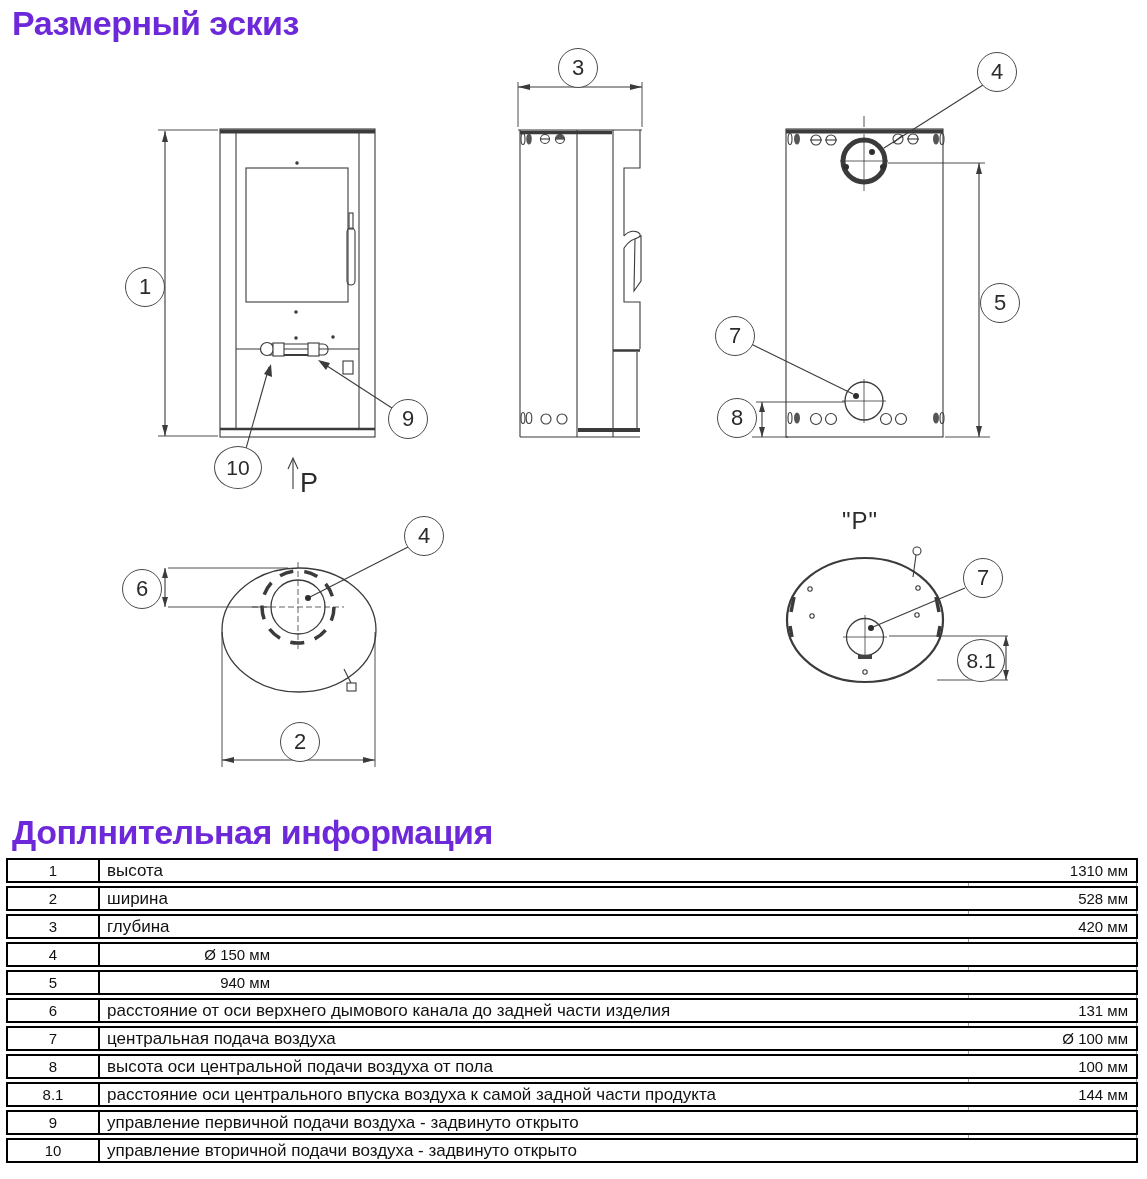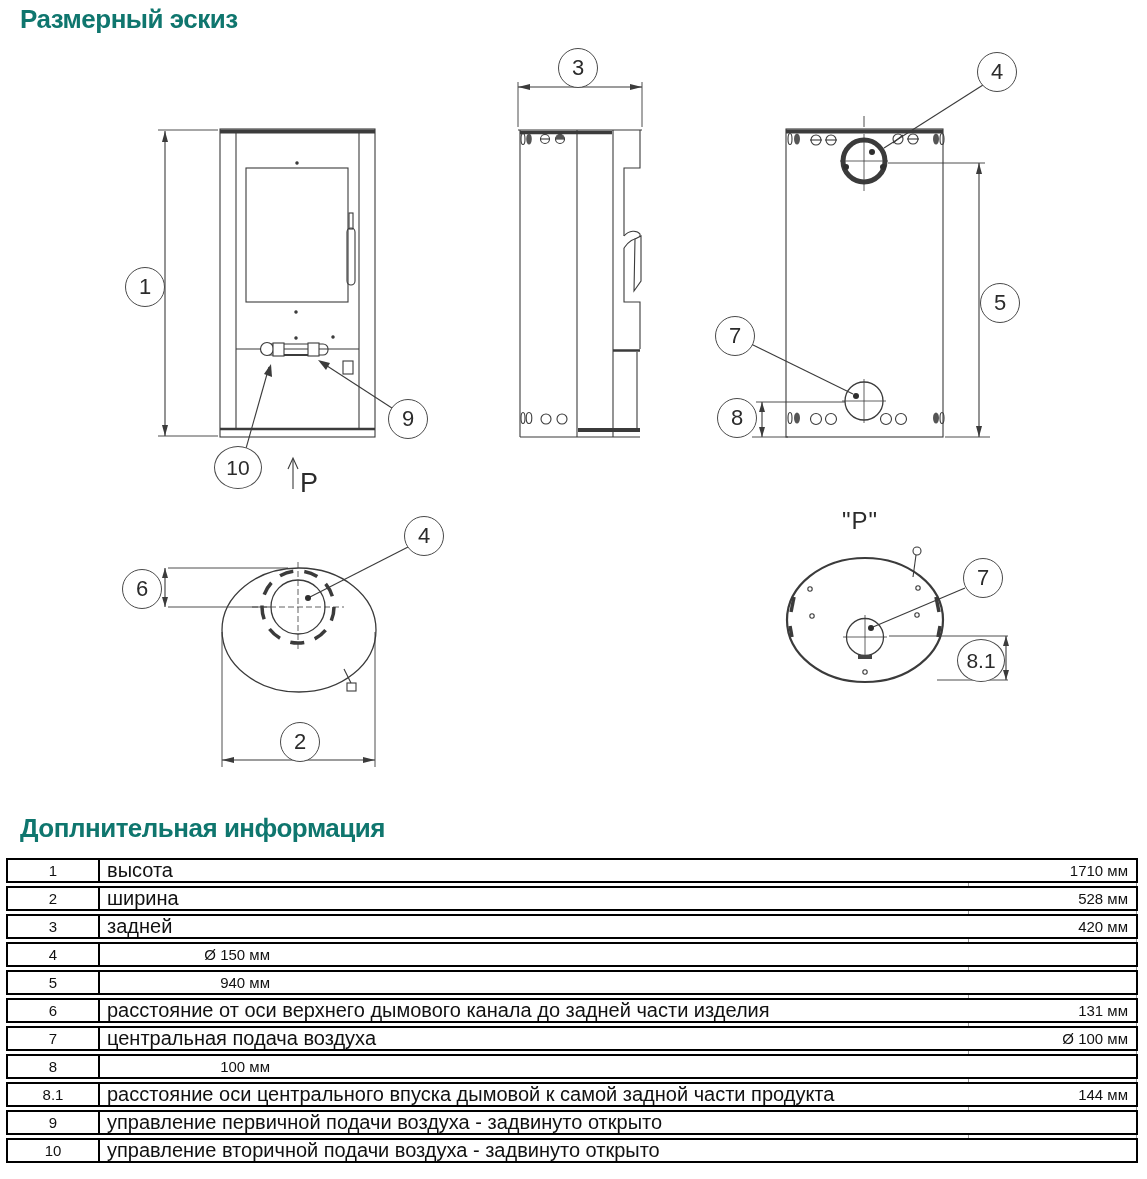--- a/index.html
+++ b/index.html
@@ -1,21 +1,21 @@
 <!DOCTYPE html>
 <html><head>
 <meta charset="utf-8">
 <style>
   html,body{margin:0;padding:0;}
   body{
     width:1147px;height:1179px;position:relative;background:#fff;
     font-family:"Liberation Sans", sans-serif;color:#111;overflow:hidden;
   }
   .h-title{
-    position:absolute;left:20px;font-weight:bold;font-size:26px;color:#0f766e;
+    position:absolute;left:12px;font-weight:bold;font-size:34px;color:#6d28d9;
     letter-spacing:-0.5px;white-space:nowrap;
   }
   #title1{top:4px;}
   #title2{top:813px;}
   svg.draw{position:absolute;left:0;top:0;}
   .callout{
     position:absolute;background:#fff;border:1.5px solid #4a4a4a;border-radius:50%;
     display:flex;align-items:center;justify-content:center;
     font-size:22px;color:#2b2b2b;box-sizing:border-box;
   }
@@ -27,21 +27,21 @@
   .tbl-bg-line{position:absolute;width:1px;background:#999;}
   .info-table{position:absolute;left:6px;top:858px;width:1132px;}
   .t-row{
     display:flex;border:2px solid #000;height:25px;margin-bottom:3px;
     background:#fff;box-sizing:border-box;position:relative;
   }
   .t-num{
     width:90px;border-right:2px solid #000;display:flex;align-items:center;
     justify-content:center;font-size:15px;flex-shrink:0;
   }
-  .t-desc{flex:1;display:flex;align-items:center;padding:0 7px;font-size:20px;}
+  .t-desc{flex:1;display:flex;align-items:center;padding:0 7px;font-size:17px;}
   .t-val{
     width:162px;display:flex;align-items:center;justify-content:flex-end;
     padding:0 8px;font-size:15px;flex-shrink:0;
   }
 </style>
 </head>
 <body>
 
 <div id="title1" class="h-title">Размерный эскиз</div>
 <div id="title2" class="h-title">Доплнительная информация</div>
@@ -246,30 +246,30 @@
 <div class="p-arrow-label" style="left:300px;top:468px;">P</div>
 <div class="p-view-label" style="left:842px;top:507px;">"P"</div>
 
 <div class="tbl-bg-line" style="left:968px;top:858px;height:305px;"></div>
 <div class="tbl-bg-line" style="left:1136px;top:858px;height:305px;"></div>
 
 <div class="info-table">
   <div class="t-row">
     <div class="t-num">1</div>
     <div class="t-desc">высота</div>
-    <div class="t-val">1710 мм</div>
+    <div class="t-val">1310 мм</div>
   </div>
   <div class="t-row">
     <div class="t-num">2</div>
     <div class="t-desc">ширина</div>
     <div class="t-val">528 мм</div>
   </div>
   <div class="t-row">
     <div class="t-num">3</div>
-    <div class="t-desc">задней</div>
+    <div class="t-desc">глубина</div>
     <div class="t-val">420 мм</div>
   </div>
   <div class="t-row">
     <div class="t-num">4</div>
     <div class="t-val">Ø 150 мм</div>
   </div>
   <div class="t-row">
     <div class="t-num">5</div>
     <div class="t-val">940 мм</div>
   </div>
@@ -278,25 +278,26 @@
     <div class="t-desc">расстояние от оси верхнего дымового канала до задней части изделия</div>
     <div class="t-val">131 мм</div>
   </div>
   <div class="t-row">
     <div class="t-num">7</div>
     <div class="t-desc">центральная подача воздуха</div>
     <div class="t-val">Ø 100 мм</div>
   </div>
   <div class="t-row">
     <div class="t-num">8</div>
+    <div class="t-desc">высота оси центральной подачи воздуха от пола</div>
     <div class="t-val">100 мм</div>
   </div>
   <div class="t-row">
     <div class="t-num">8.1</div>
-    <div class="t-desc">расстояние оси центрального впуска дымовой к самой задной части продукта</div>
+    <div class="t-desc">расстояние оси центрального впуска воздуха к самой задной части продукта</div>
     <div class="t-val">144 мм</div>
   </div>
   <div class="t-row">
     <div class="t-num">9</div>
     <div class="t-desc">управление первичной подачи воздуха - задвинуто открыто</div>
     <div class="t-val"></div>
   </div>
   <div class="t-row">
     <div class="t-num">10</div>
     <div class="t-desc">управление вторичной подачи воздуха - задвинуто открыто</div>

